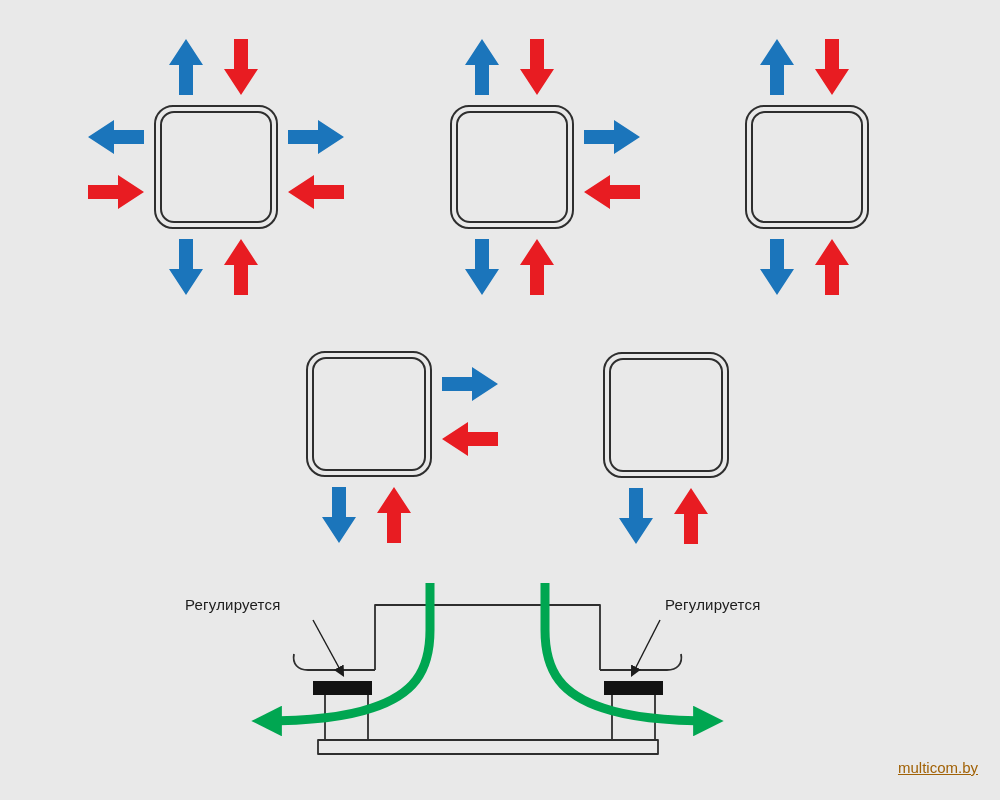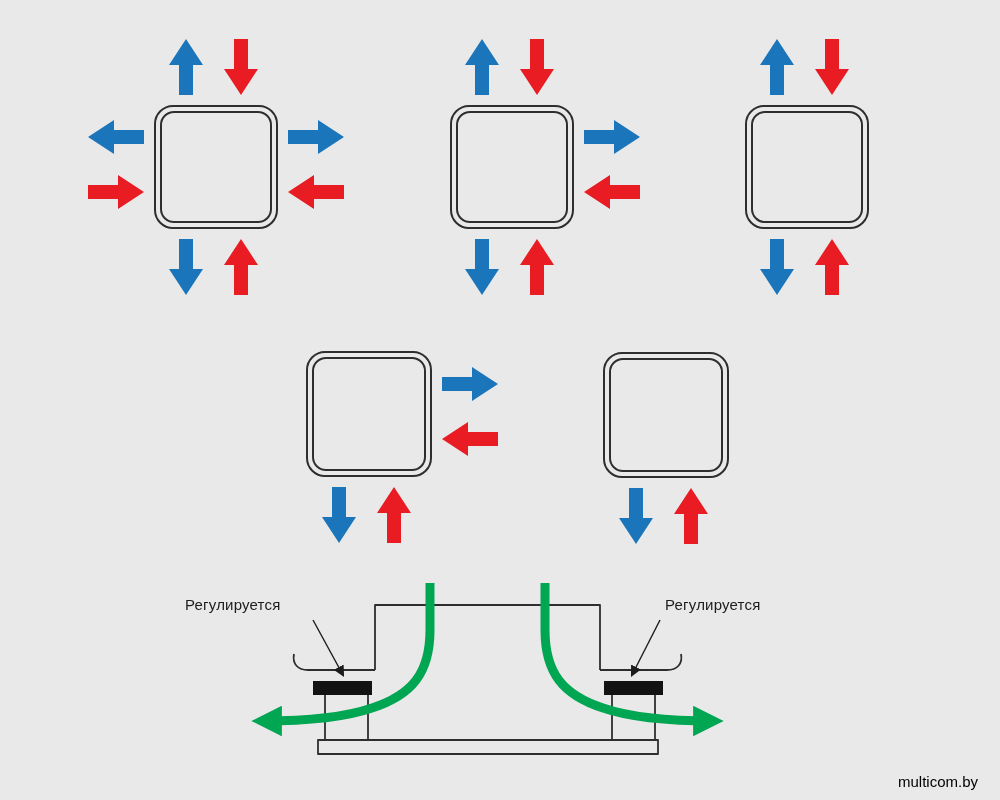--- a/index.html
+++ b/index.html
@@ -12,21 +12,21 @@
   #stage{position:relative;width:1000px;height:800px;background:var(--bg);overflow:hidden;}
   .diffuser-square{
     position:absolute;box-sizing:border-box;
     border:2px solid var(--ink);border-radius:19px;background:transparent;
   }
   .diffuser-square .inner{
     position:absolute;inset:4px;border:2px solid var(--ink);border-radius:14px;
   }
   .arrow{position:absolute;display:block;}
   .section-label{position:absolute;font-size:15px;color:#1c1c1c;letter-spacing:.2px;white-space:nowrap;}
-  #watermark{position:absolute;right:22px;bottom:10px;font-size:15px;color:#000000;}
+  #watermark{position:absolute;right:22px;bottom:24px;font-size:15px;color:#a16207;text-decoration:underline;}
   #cross-section{position:absolute;left:200px;top:575px;}
   #cross-section .outline{stroke:var(--ink);fill:none;stroke-width:1.8;stroke-linejoin:round;}
   #cross-section .damper{fill:#121212;stroke:none;}
   #cross-section .pointer{stroke:#1c1c1c;fill:none;stroke-width:1.4;}
   #cross-section .flow{stroke:var(--green);fill:none;stroke-width:9;}
 </style>
 </head>
 <body>
 
 <div id="stage">

